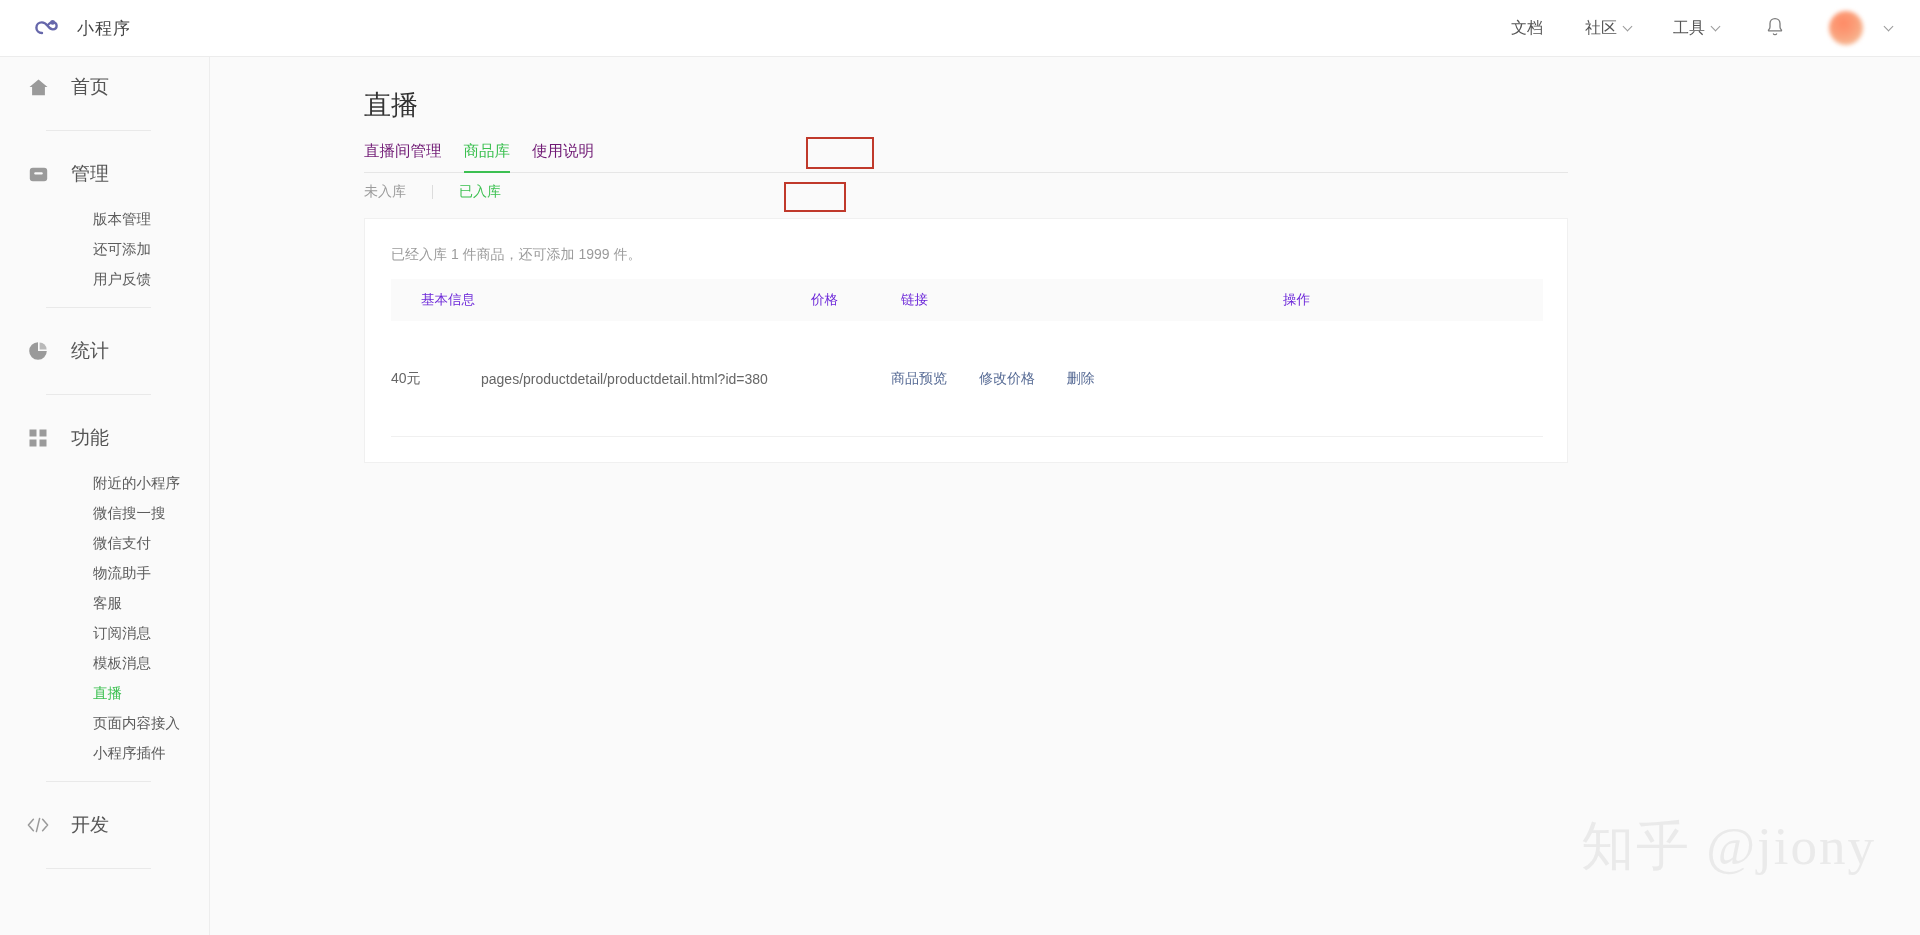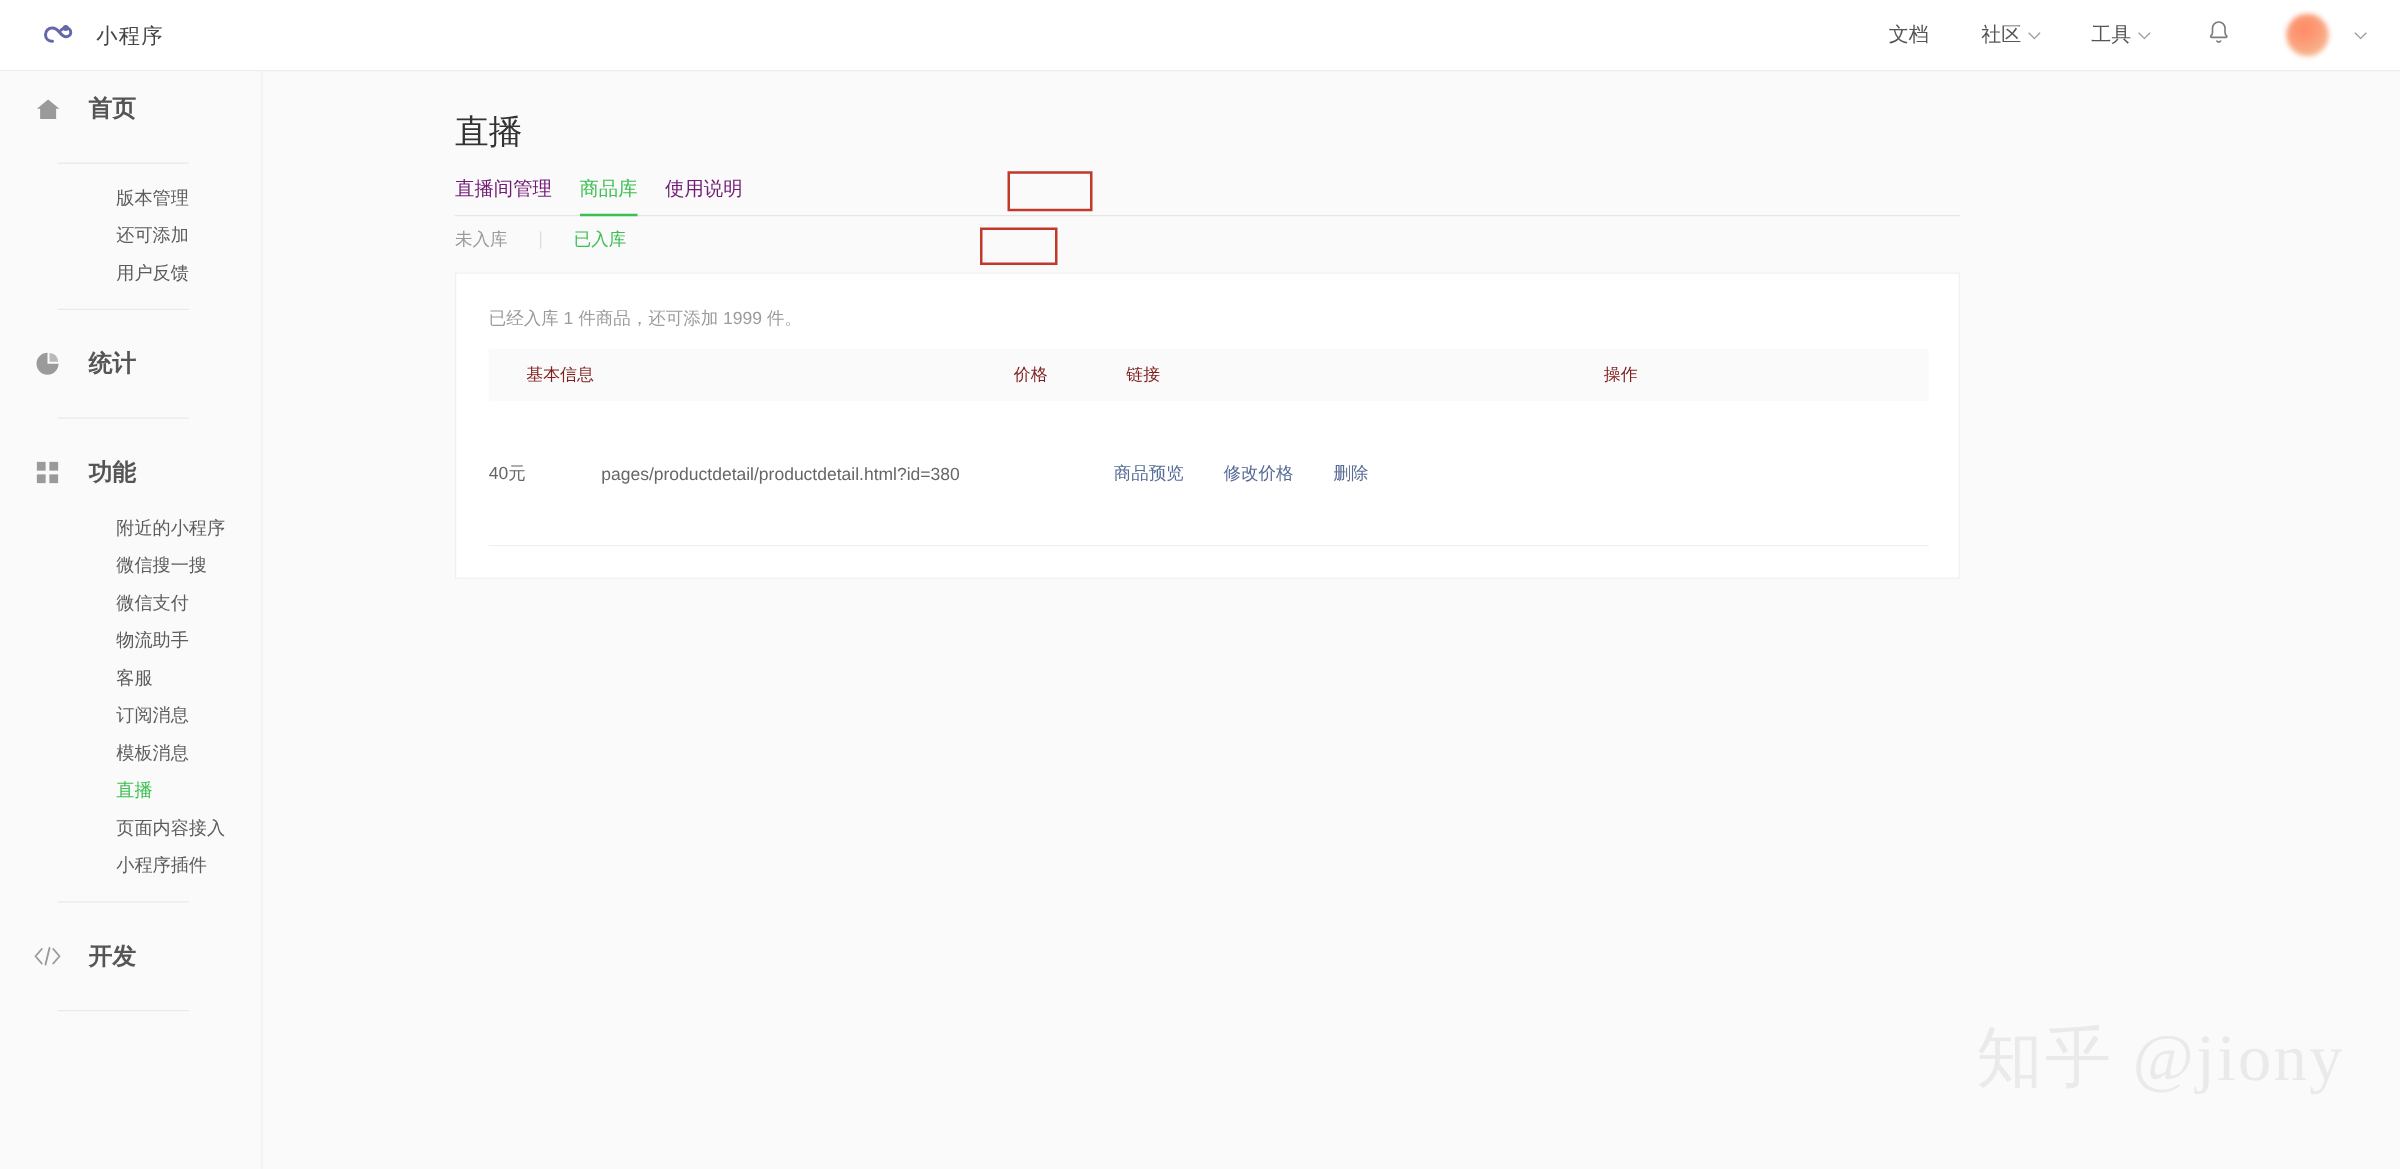--- a/index.html
+++ b/index.html
@@ -40,21 +40,21 @@
   .avatar-chev { margin-left: 22px; margin-top: -4px; }
 
   
   .sidebar {
     position: absolute; top: 57px; left: 0; width: 210px; height: 878px;
     background: #fafafa; border-right: 1px solid #ededed;
   }
   .sb-group { padding-left: 27px; }
   .sb-top {
     display: flex; align-items: center; height: 60px;
-    font-size: 19px; color: #555; cursor: pointer; font-weight: bold;
+    font-size: 19px; color: #555; cursor: pointer;
   }
   .sb-icon {
     width: 22px; height: 22px; display: flex; align-items: center;
     justify-content: center; margin-right: 22px; flex: 0 0 22px;
   }
   .sb-sub {
     font-size: 14.5px; color: #5c5c5c; height: 30px; line-height: 30px;
     padding-left: 66px; cursor: pointer;
   }
   .sb-sub.active { color: #3cc051; }
@@ -97,21 +97,21 @@
     position: absolute; left: 154px; top: 161px; width: 1204px; height: 245px;
     background: #ffffff; border: 1px solid #f0f0f0;
   }
   .panel-note {
     position: absolute; left: 26px; top: 27px;
     font-size: 14px; color: #9b9b9b;
   }
   .tbl { position: absolute; left: 26px; top: 60px; width: 1152px; }
   .tbl-head {
     display: flex; align-items: center; height: 42px;
-    background: #fafafa; font-size: 13.5px; color: #7f1d1d;
+    background: #fafafa; font-size: 13.5px; color: #6d28d9;
   }
   .tbl-row {
     display: flex; align-items: center; height: 116px;
     border-bottom: 1px solid #f0f0f0; font-size: 14px; color: #666;
   }
   .c-basic { width: 420px; padding-left: 30px; display: flex; align-items: center; }
   .c-price { width: 72px; text-align: left; }
   .c-link  { width: 400px; padding-left: 18px; }
   .c-ops   { flex: 1; text-align: left; padding-right: 22px; }
 
@@ -210,20 +210,29 @@
         <svg width="21" height="19" viewBox="0 0 21 19">
           <path d="M10.5 1.5L1.5 9h2.6v8.2h12.8V9h2.6z" fill="#9a9a9a"></path>
         </svg>
       </span>
       <span>首页</span>
     </div>
   </div>
   <div class="sb-divider"></div>
 
   <div class="sb-group">
+    <div class="sb-top">
+      <span class="sb-icon">
+        <svg width="21" height="19" viewBox="0 0 21 19">
+          <rect x="1.8" y="2.8" width="17.4" height="13.4" rx="3" fill="#9a9a9a"></rect>
+          <rect x="6.2" y="7.2" width="8.6" height="2.3" rx="1.1" fill="#fafafa"></rect>
+        </svg>
+      </span>
+      <span>管理</span>
+    </div>
     <div class="sb-sub">版本管理</div>
     <div class="sb-sub">还可添加</div>
     <div class="sb-sub">用户反馈</div>
   </div>
   <div class="sb-divider"></div>
 
   <div class="sb-group">
     <div class="sb-top">
       <span class="sb-icon">
         <svg width="20" height="20" viewBox="0 0 20 20">

